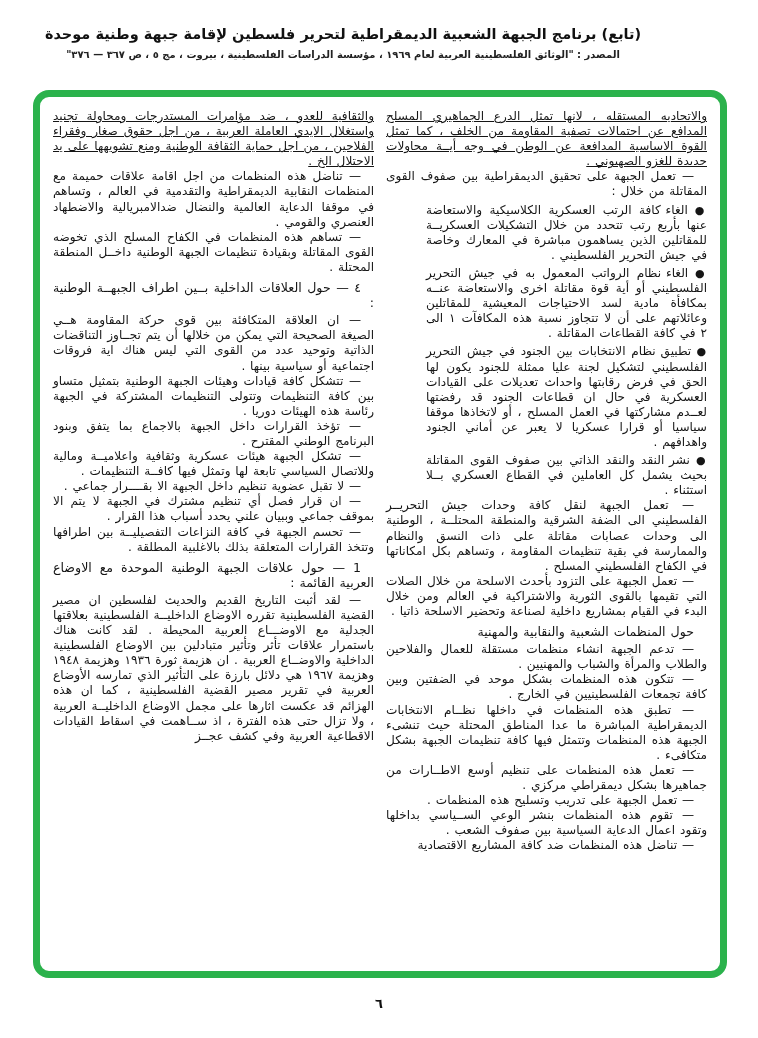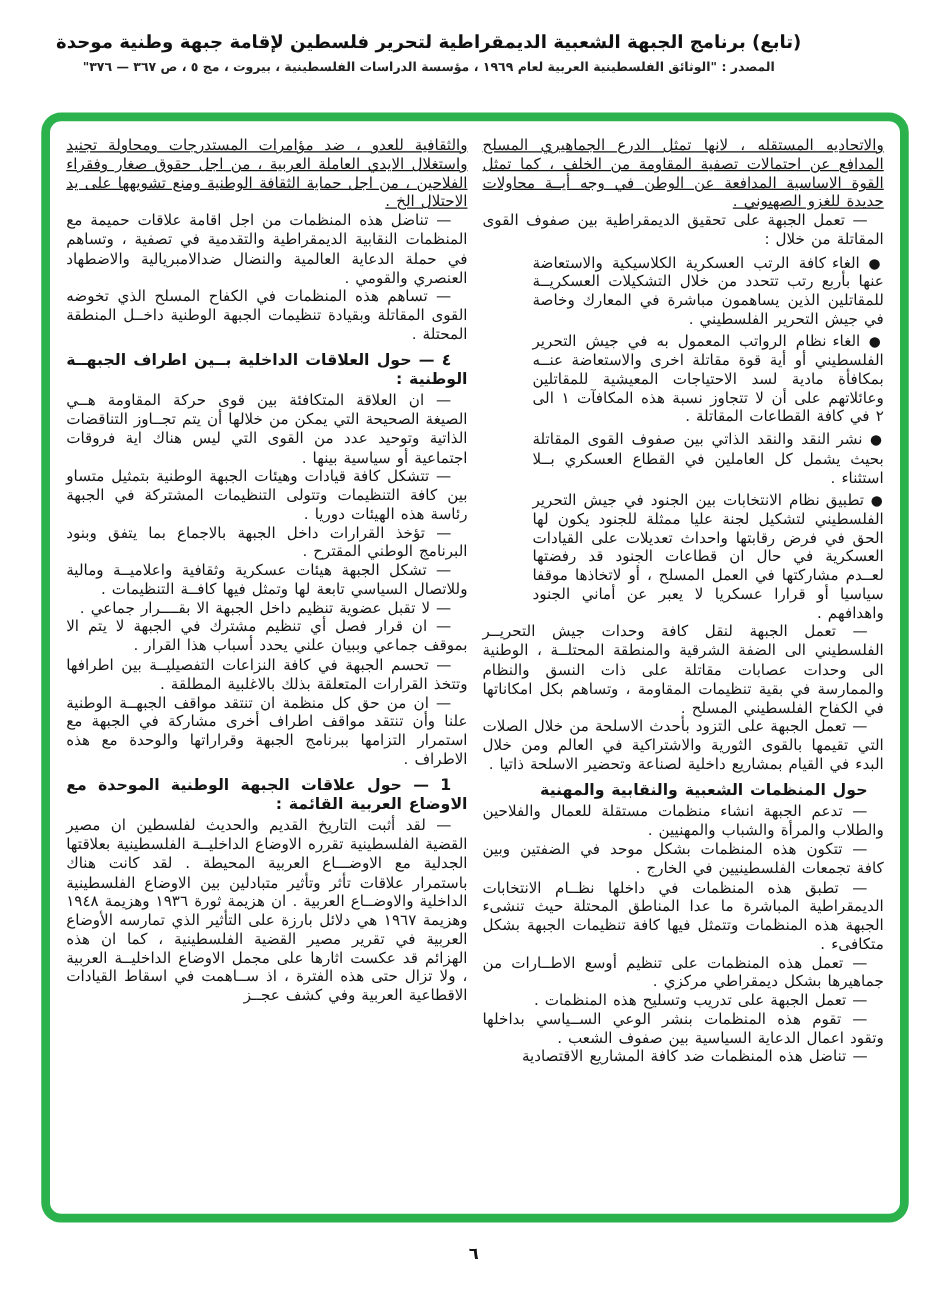--- a/index.html
+++ b/index.html
@@ -13,66 +13,65 @@
   .frame { position:absolute; left:33px; top:90px; width:694px; height:888px;
            border:7px solid #2bb24c; border-radius:16px; background:#fff; overflow:hidden; }
 
   .columns { direction:rtl; display:flex; gap:12px; padding:12px 13px 10px 13px; height:100%; }
   .col { width:50%; text-align:justify; }
 
   .col p { font-size:12.1px; line-height:15.1px; text-align:justify; word-spacing:1px; }
   .col p.para  { text-indent:13px; }
   .col p.cont  { text-indent:0;text-decoration:underline; }
   .col p.bullet { text-indent:0; position:relative; padding-right:0; margin-top:3px;margin-left:40px; }
-  .col p.heading { font-weight:bold; font-size:12.6px; margin:5px 0 3px 0; text-indent:13px; }
+  .col p.heading { font-weight:normal; font-size:12.6px; margin:5px 0 3px 0; text-indent:13px; }
   .bullet-glyph { font-size:11px; }
 
   .page-number { position:absolute; top:996px; left:0; width:758px; text-align:center;
                  font-size:13px; font-weight:bold; color:#111; }
 </style>
 </head>
 <body>
 
 <div class="page-header">
   <div class="doc-title">(تابع) برنامج الجبهة الشعبية الديمقراطية لتحرير فلسطين لإقامة جبهة وطنية موحدة</div>
   <div class="doc-source">المصدر : "الوثائق الفلسطينية العربية لعام ١٩٦٩ ، مؤسسة الدراسات الفلسطينية ، بيروت ، مج ٥ ، ص ٣٦٧ — ٣٧٦"</div>
 </div>
 
 <div class="frame" style="border-color: rgb(43, 178, 76);">
   <div class="columns">
     <div class="col" id="col-a">
         <p class="cont">والاتحاديه المستقله ، لانها تمثل الدرع الجماهيري المسلح المدافع عن احتمالات تصفية المقاومة من الخلف ، كما تمثل القوة الاساسية المدافعة عن الوطن في وجه أيــة محاولات جديدة للغزو الصهيوني .</p>
         <p class="para">— تعمل الجبهة على تحقيق الديمقراطية بين صفوف القوى المقاتلة من خلال :</p>
         <p class="bullet"><span class="bullet-glyph">● </span>الغاء كافة الرتب العسكرية الكلاسيكية والاستعاضة عنها بأربع رتب تتحدد من خلال التشكيلات العسكريــة للمقاتلين الذين يساهمون مباشرة في المعارك وخاصة في جيش التحرير الفلسطيني .</p>
         <p class="bullet"><span class="bullet-glyph">● </span>الغاء نظام الرواتب المعمول به في جيش التحرير الفلسطيني أو أية قوة مقاتلة اخرى والاستعاضة عنــه بمكافأة مادية لسد الاحتياجات المعيشية للمقاتلين وعائلاتهم على أن لا تتجاوز نسبة هذه المكافآت ١ الى ٢ في كافة القطاعات المقاتلة .</p>
+        <p class="bullet"><span class="bullet-glyph">● </span>تطبيق نظام الانتخابات بين الجنود في جيش التحرير الفلسطيني لتشكيل لجنة عليا ممثلة للجنود يكون لها الحق في فرض رقابتها واحداث تعديلات على القيادات العسكرية في حال ان قطاعات الجنود قد رفضتها لعــدم مشاركتها في العمل المسلح ، أو لاتخاذها موقفا سياسيا أو قرارا عسكريا لا يعبر عن أماني الجنود واهدافهم .</p>
         <p class="bullet"><span class="bullet-glyph">● </span>نشر النقد والنقد الذاتي بين صفوف القوى المقاتلة بحيث يشمل كل العاملين في القطاع العسكري بــلا استثناء .</p>
-        <p class="bullet"><span class="bullet-glyph">● </span>تطبيق نظام الانتخابات بين الجنود في جيش التحرير الفلسطيني لتشكيل لجنة عليا ممثلة للجنود يكون لها الحق في فرض رقابتها واحداث تعديلات على القيادات العسكرية في حال ان قطاعات الجنود قد رفضتها لعــدم مشاركتها في العمل المسلح ، أو لاتخاذها موقفا سياسيا أو قرارا عسكريا لا يعبر عن أماني الجنود واهدافهم .</p>
         <p class="para">— تعمل الجبهة لنقل كافة وحدات جيش التحريــر الفلسطيني الى الضفة الشرقية والمنطقة المحتلــة ، الوطنية الى وحدات عصابات مقاتلة على ذات النسق والنظام والممارسة في بقية تنظيمات المقاومة ، وتساهم بكل امكاناتها في الكفاح الفلسطيني المسلح .</p>
         <p class="para">— تعمل الجبهة على التزود بأحدث الاسلحة من خلال الصلات التي تقيمها بالقوى الثورية والاشتراكية في العالم ومن خلال البدء في القيام بمشاريع داخلية لصناعة وتحضير الاسلحة ذاتيا .</p>
         <p class="heading">حول المنظمات الشعبية والنقابية والمهنية</p>
         <p class="para">— تدعم الجبهة انشاء منظمات مستقلة للعمال والفلاحين والطلاب والمرأة والشباب والمهنيين .</p>
         <p class="para">— تتكون هذه المنظمات بشكل موحد في الضفتين وبين كافة تجمعات الفلسطينيين في الخارج .</p>
         <p class="para">— تطبق هذه المنظمات في داخلها نظــام الانتخابات الديمقراطية المباشرة ما عدا المناطق المحتلة حيث تنشىء الجبهة هذه المنظمات وتتمثل فيها كافة تنظيمات الجبهة بشكل متكافىء .</p>
         <p class="para">— تعمل هذه المنظمات على تنظيم أوسع الاطــارات من جماهيرها بشكل ديمقراطي مركزي .</p>
         <p class="para">— تعمل الجبهة على تدريب وتسليح هذه المنظمات .</p>
         <p class="para">— تقوم هذه المنظمات بنشر الوعي الســياسي بداخلها وتقود اعمال الدعاية السياسية بين صفوف الشعب .</p>
         <p class="para">— تناضل هذه المنظمات ضد كافة المشاريع الاقتصادية</p>
       </div>
     <div class="col" id="col-b">
         <p class="cont">والثقافية للعدو ، ضد مؤامرات المستدرجات ومحاولة تجنيد واستغلال الايدي العاملة العربية ، من اجل حقوق صغار وفقراء الفلاحين ، من اجل حماية الثقافة الوطنية ومنع تشويهها على يد الاحتلال الخ .</p>
-        <p class="para">— تناضل هذه المنظمات من اجل اقامة علاقات حميمة مع المنظمات النقابية الديمقراطية والتقدمية في تصفية ، وتساهم في حملة الدعاية العالمية والنضال ضدالامبريالية والاضطهاد العنصري والقومي .</p>
+        <p class="para">— تناضل هذه المنظمات من اجل اقامة علاقات حميمة مع المنظمات النقابية الديمقراطية والتقدمية في العالم ، وتساهم في موقفا الدعاية العالمية والنضال ضدالامبريالية والاضطهاد العنصري والقومي .</p>
         <p class="para">— تساهم هذه المنظمات في الكفاح المسلح الذي تخوضه القوى المقاتلة وبقيادة تنظيمات الجبهة الوطنية داخــل المنطقة المحتلة .</p>
         <p class="heading">٤ — حول العلاقات الداخلية بــين اطراف الجبهــة الوطنية :</p>
         <p class="para">— ان العلاقة المتكافئة بين قوى حركة المقاومة هــي الصيغة الصحيحة التي يمكن من خلالها أن يتم تجــاوز التناقضات الذاتية وتوحيد عدد من القوى التي ليس هناك اية فروقات اجتماعية أو سياسية بينها .</p>
         <p class="para">— تتشكل كافة قيادات وهيئات الجبهة الوطنية بتمثيل متساو بين كافة التنظيمات وتتولى التنظيمات المشتركة في الجبهة رئاسة هذه الهيئات دوريا .</p>
         <p class="para">— تؤخذ القرارات داخل الجبهة بالاجماع بما يتفق وبنود البرنامج الوطني المقترح .</p>
         <p class="para">— تشكل الجبهة هيئات عسكرية وثقافية واعلاميــة ومالية وللاتصال السياسي تابعة لها وتمثل فيها كافــة التنظيمات .</p>
         <p class="para">— لا تقبل عضوية تنظيم داخل الجبهة الا بقــــرار جماعي .</p>
         <p class="para">— ان قرار فصل أي تنظيم مشترك في الجبهة لا يتم الا بموقف جماعي وببيان علني يحدد أسباب هذا القرار .</p>
         <p class="para">— تحسم الجبهة في كافة النزاعات التفصيليــة بين اطرافها وتتخذ القرارات المتعلقة بذلك بالاغلبية المطلقة .</p>
-        <p class="para">— ان من حق كل منظمة ان تنتقد مواقف الجبهــة الوطنية علنا وأن تنتقد مواقف اطراف أخرى مشاركة في الجبهة مع استمرار التزامها ببرنامج الجبهة وقراراتها والوحدة مع هذه الاطراف .</p>
         <p class="heading">1 — حول علاقات الجبهة الوطنية الموحدة مع الاوضاع العربية القائمة :</p>
         <p class="para">— لقد أثبت التاريخ القديم والحديث لفلسطين ان مصير القضية الفلسطينية تقرره الاوضاع الداخليــة الفلسطينية بعلاقتها الجدلية مع الاوضـــاع العربية المحيطة . لقد كانت هناك باستمرار علاقات تأثر وتأثير متبادلين بين الاوضاع الفلسطينية الداخلية والاوضــاع العربية . ان هزيمة ثورة ١٩٣٦ وهزيمة ١٩٤٨ وهزيمة ١٩٦٧ هي دلائل بارزة على التأثير الذي تمارسه الأوضاع العربية في تقرير مصير القضية الفلسطينية ، كما ان هذه الهزائم قد عكست اثارها على مجمل الاوضاع الداخليــة العربية ، ولا تزال حتى هذه الفترة ، اذ ســاهمت في اسقاط القيادات الاقطاعية العربية وفي كشف عجــز</p>
       </div>
   </div>
 </div>
 
 <div class="page-number">٦</div>
 
 </body></html>

